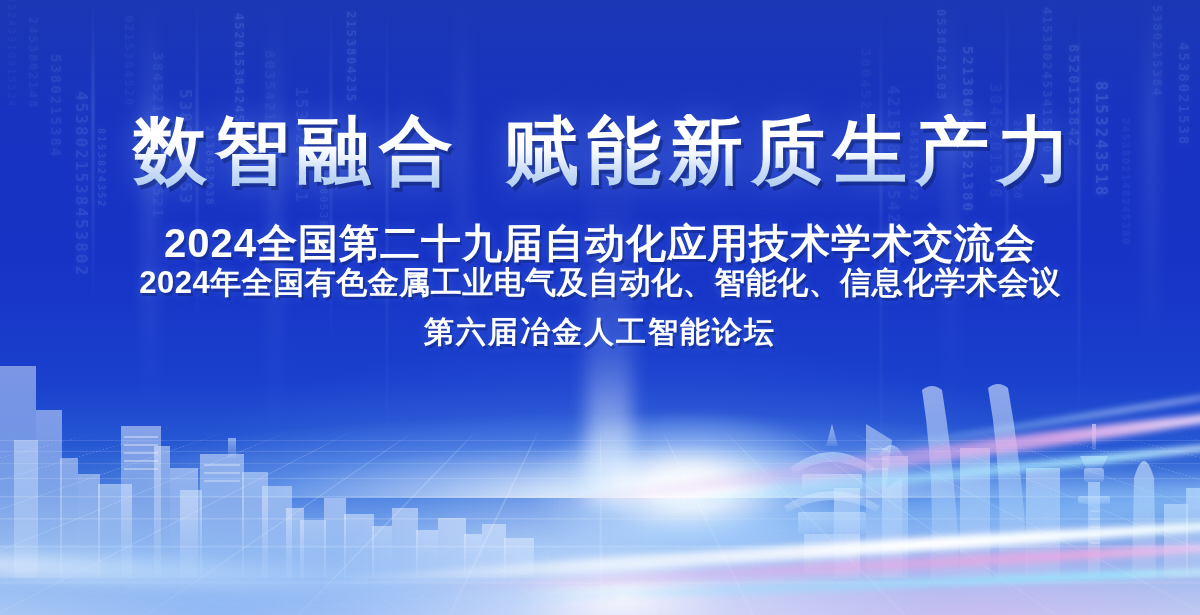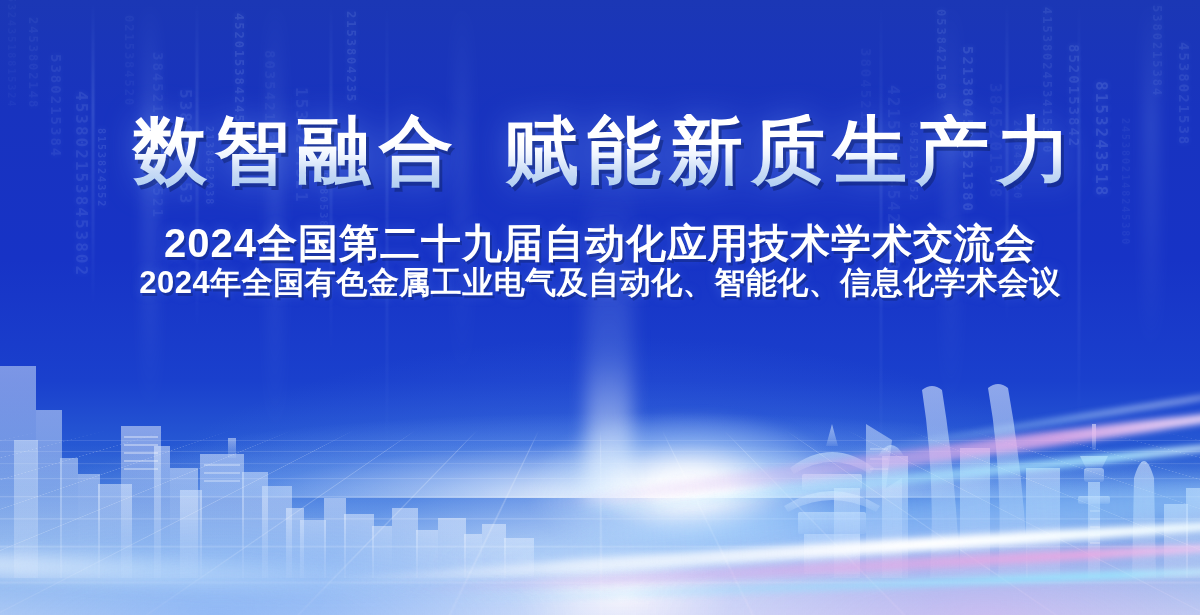--- a/index.html
+++ b/index.html
@@ -322,16 +322,17 @@
   </div>
 
   <div class="content">
 
     <div class="title">
       <span>数智融合</span><span class="gap"></span><span>赋能新质生产力</span>
     </div>
 
     <div class="sub1">2024全国第二十九届自动化应用技术学术交流会</div>
     <div class="sub2">2024年全国有色金属工业电气及自动化、智能化、信息化学术会议</div>
+    <div class="sub3">第六届冶金人工智能论坛</div>
 
   </div>
 
 </div>
 
 </body></html>

